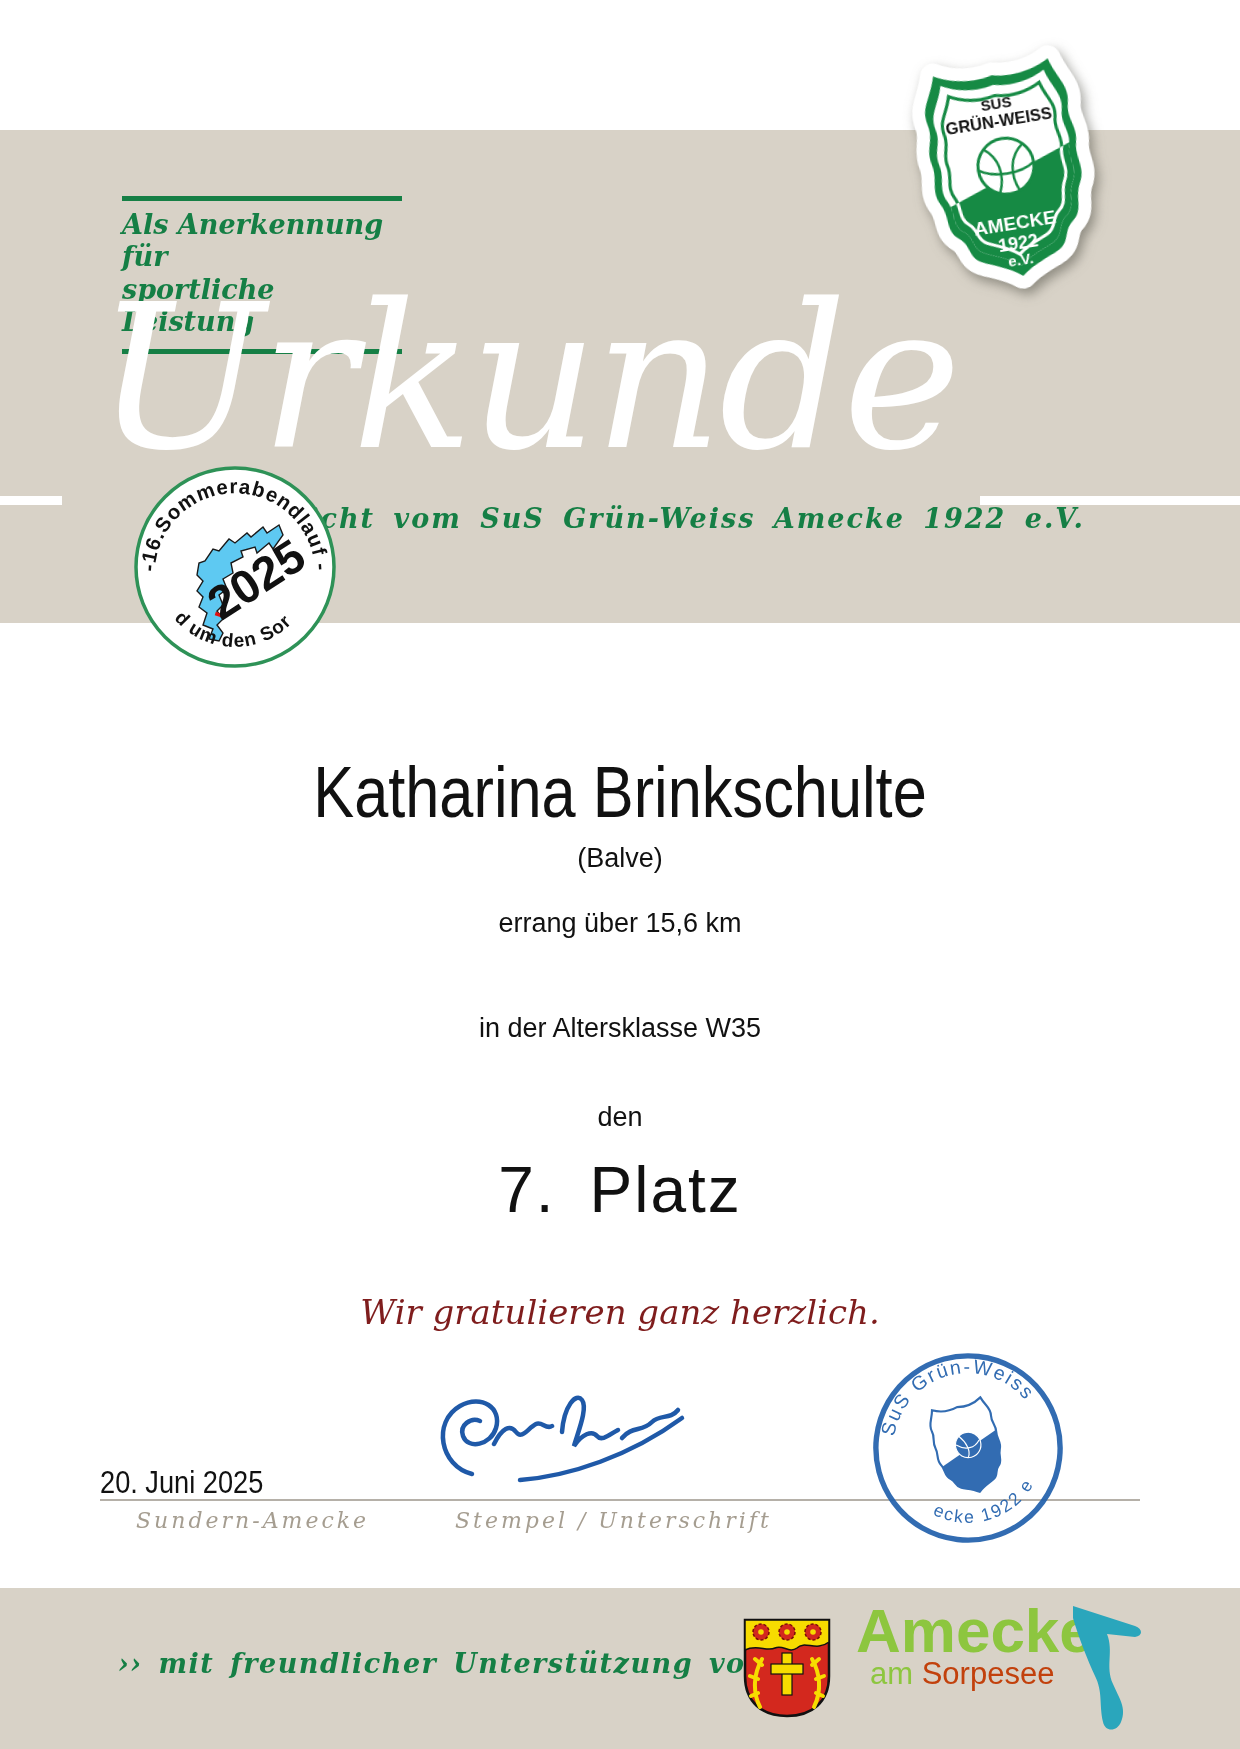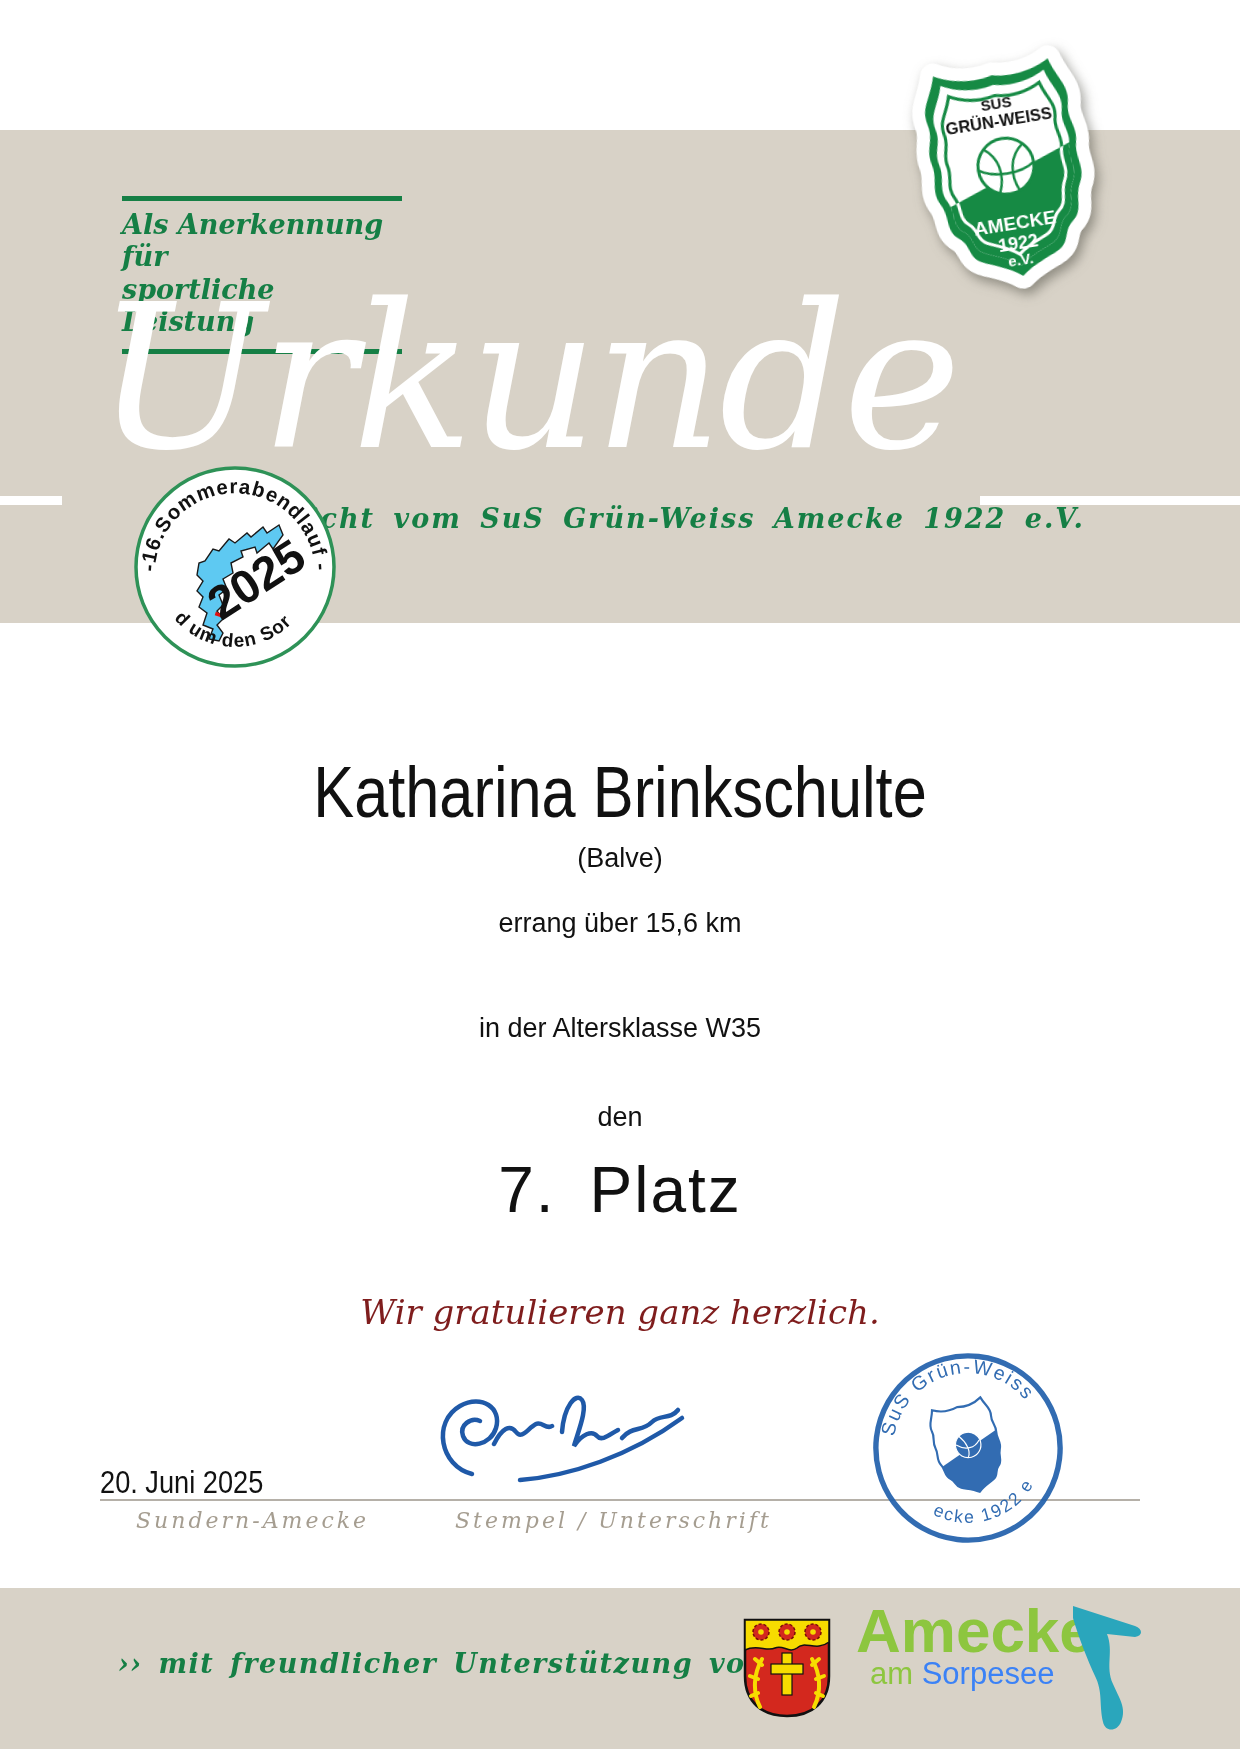--- a/index.html
+++ b/index.html
@@ -41,21 +41,21 @@
   #sig-label{left:455px;}
   #signature{left:430px;top:1388px;}
   
   #support{left:118px;top:1648px;color:#157f45;font-family:"DejaVu Serif",serif;font-style:italic;
            font-weight:600;font-size:27px;letter-spacing:1.5px;word-spacing:5px;white-space:nowrap;}
   #arms{left:742px;top:1617px;}
   #amecke{left:856px;top:1600px;line-height:1;}
   #amecke .word{font-size:62px;font-weight:bold;color:#8dc63f;letter-spacing:0;}
   #amecke .sub{font-size:31px;margin-top:-4px;padding-left:14px;}
   #amecke .sub .am{color:#8dc63f;}
-  #amecke .sub .sorp{color:#3b82f6;}
+  #amecke .sub .sorp{color:#c2410c;}
   #lake-logo{left:1055px;top:1604px;}
   svg text{font-family:"Liberation Sans",sans-serif;}
 </style>
 </head>
 <body>
 
 <svg width="0" height="0" style="position:absolute">
   <defs>
     <path id="shieldPath" d="M 0,-98 C 20,-93 42,-97 58,-106 C 64,-84 75,-77 71,-59 C 67,-43 77,-35 73,-19 C 69,-3 79,7 70,23 C 63,37 70,49 57,59 C 47,67 51,79 39,85 C 27,91 14,94 0,105 C -14,94 -27,91 -39,85 C -51,79 -47,67 -57,59 C -70,49 -63,37 -70,23 C -79,7 -69,-3 -73,-19 C -77,-35 -67,-43 -71,-59 C -75,-77 -64,-84 -58,-106 C -42,-97 -20,-93 0,-98 Z"></path>
     <clipPath id="cbInner">

